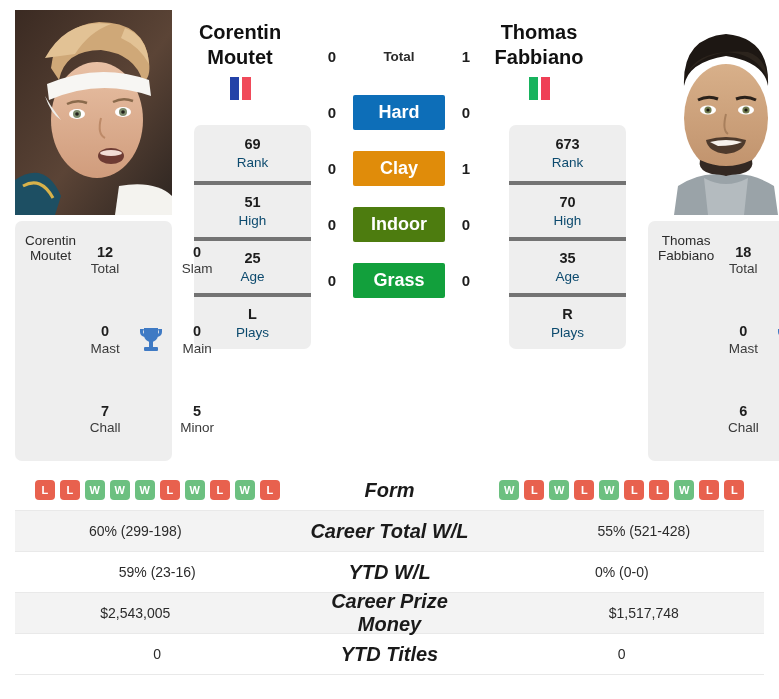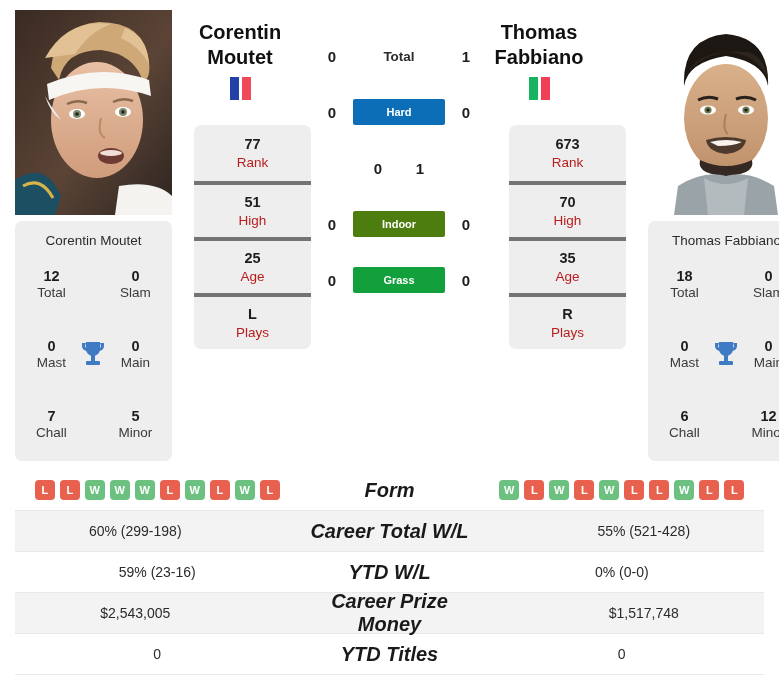--- a/index.html
+++ b/index.html
@@ -39,21 +39,21 @@
   }
 
   
   .titles-card {
     background: #eeeeee;
     border-radius: 7px;
     padding: 12px 10px 14px 10px;
     margin-top: 6px;
     height: 240px;
     display: flex;
-    flex-direction: column;
+    flex-direction: row;
   }
   .titles-name {
     text-align: center;
     font-size: 13.5px;
     color: #2b2b2b;
     margin-bottom: 14px;
   }
   .titles-grid {
     flex: 1;
     display: flex;
@@ -86,21 +86,21 @@
   .stat-col.right { margin-left: 22px; }
   .stat-cell {
     height: 56px;
     display: flex;
     flex-direction: column;
     align-items: center;
     justify-content: center;
   }
   .stat-cell + .stat-cell { border-top: 4px solid #737373; }
   .stat-val { font-size: 14.5px; font-weight: bold; color: #1d1d1d; line-height: 1.3; }
-  .stat-lab { font-size: 13.5px; color: #b91c1c; line-height: 1.3; }
+  .stat-lab { font-size: 13.5px; color: #0c4a6e; line-height: 1.3; }
 
   
   .center-col {
     flex: 1;
     display: flex;
     flex-direction: column;
     padding-top: 18px;
   }
   .names-row {
     display: flex;
@@ -143,21 +143,21 @@
   .h2h-label-total {
     width: 92px;
     text-align: center;
     font-size: 13.5px;
     font-weight: bold;
     color: #2b2b2b;
   }
   .surface-badge {
     width: 92px;
     text-align: center;
-    font-size: 11px;
+    font-size: 18px;
     font-weight: bold;
     color: #ffffff;
     padding: 7px 0;
     border-radius: 2px;
   }
 
   
   .table { width: 779px; padding: 0 15px; }
   .trow {
     display: flex;
@@ -286,21 +286,21 @@
               <div class="t-val">5</div>
               <div class="t-lab">Minor</div>
             </div>
           </div>
         </div>
       </div>
     </div>
 
     <div class="stat-col">
       <div class="stat-cell">
-        <div class="stat-val">77</div>
+        <div class="stat-val">69</div>
         <div class="stat-lab">Rank</div>
       </div>
       <div class="stat-cell">
         <div class="stat-val">51</div>
         <div class="stat-lab">High</div>
       </div>
       <div class="stat-cell">
         <div class="stat-val">25</div>
         <div class="stat-lab">Age</div>
       </div>
@@ -316,20 +316,21 @@
         <div class="h2h-label-total">Total</div>
         <div class="h2h-score">1</div>
       </div>
       <div class="h2h-row">
         <div class="h2h-score">0</div>
         <div class="surface-badge" style="background:#0d6eb8">Hard</div>
         <div class="h2h-score">0</div>
       </div>
       <div class="h2h-row">
         <div class="h2h-score">0</div>
+        <div class="surface-badge" style="background:#e08c0a">Clay</div>
         <div class="h2h-score">1</div>
       </div>
       <div class="h2h-row">
         <div class="h2h-score">0</div>
         <div class="surface-badge" style="background:#4d7c0f">Indoor</div>
         <div class="h2h-score">0</div>
       </div>
       <div class="h2h-row">
         <div class="h2h-score">0</div>
         <div class="surface-badge" style="background:#12a03c">Grass</div>

